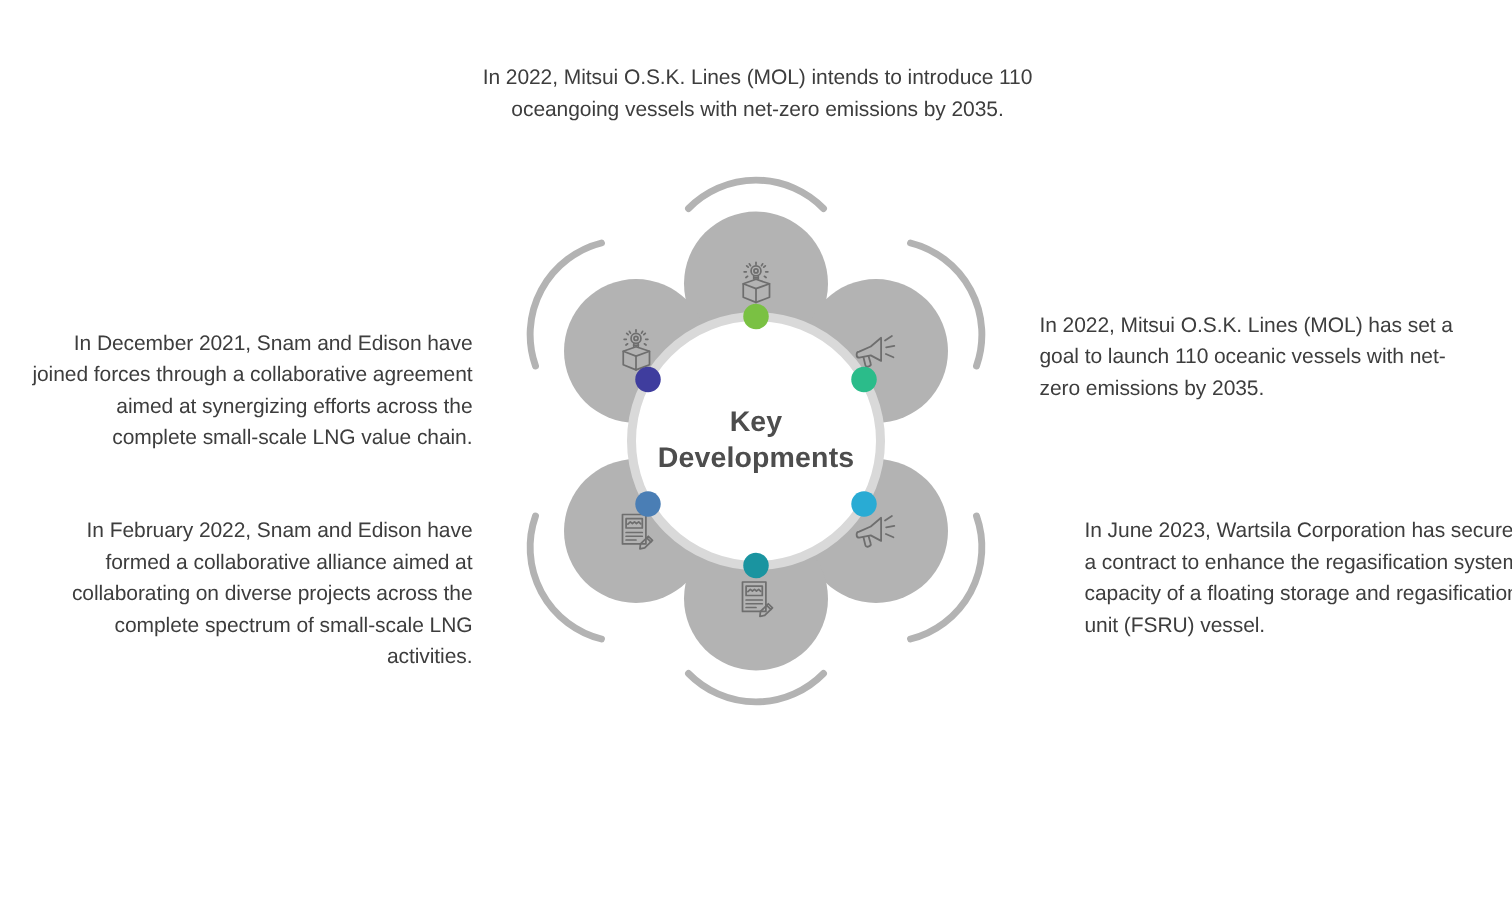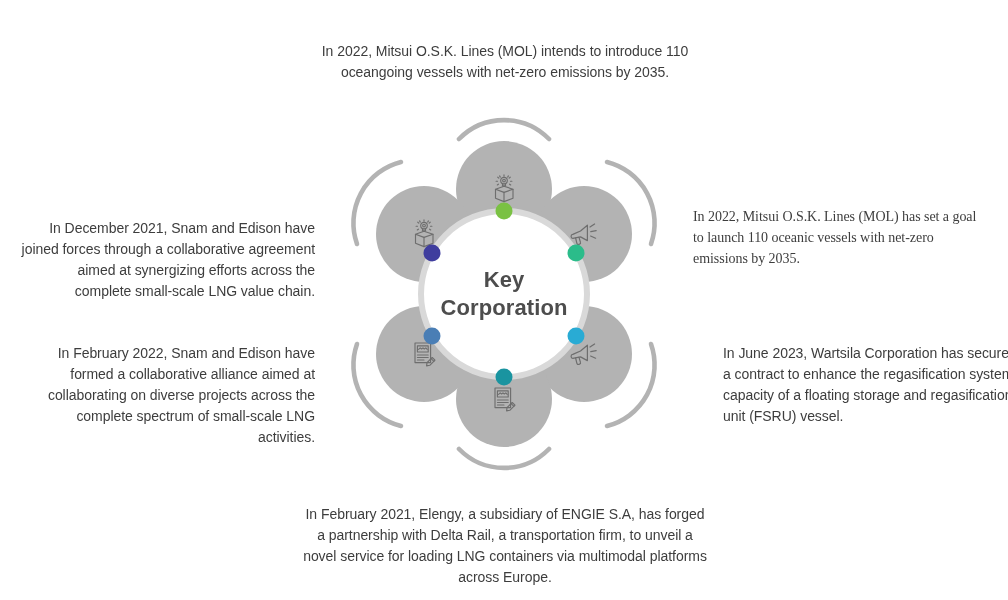--- a/index.html
+++ b/index.html
@@ -17,36 +17,36 @@
     position:absolute;
     font-size:14px;
     line-height:1.5;
     color:#3d3d3d;
     letter-spacing:-0.05px;
   }
   .note-top     { left:300px; top:41px;  width:410px; text-align:center; }
   .note-bottom  { left:300px; top:504px; width:410px; text-align:center; }
   .note-left-1  { left:20px;  top:218px; width:295px; text-align:right; }
   .note-left-2  { left:20px;  top:343px; width:295px; text-align:right; }
-  .note-right-1 { left:693px; top:206px; width:295px; text-align:left;font-family:Liberation Serif, serif; }
+  .note-right-1 { left:693px; top:206px; width:295px; text-align:left; }
   .note-right-2 { left:693px; top:343px; width:295px; text-align:left;margin-left:30px; }
 
   
   #diagram { position:absolute; left:326px; top:104px; width:356px; height:380px; }
   #diagram svg { display:block; }
 
   .ctr-label {
     position:absolute;
     left:0; top:0; width:356px; height:380px;
     display:flex; flex-direction:column;
     align-items:center; justify-content:center;
     pointer-events:none;
   }
   .ctr-label span {
-    font-size:22px;
+    font-size:19px;
     font-weight:bold;
     color:#4d4d4d;
     line-height:1.28;
     text-align:center;
     letter-spacing:0.1px;
   }
 
   
   #footer { position:absolute; left:0; bottom:0; width:1008px; height:44px; }
   .footer-text {
@@ -63,21 +63,20 @@
   .sq3 { left:966px; }
 </style>
 </head>
 <body>
 
 <div id="stage">
 
   <div class="note note-top" style="color: rgb(61, 61, 61);">In 2022, Mitsui O.S.K. Lines (MOL) intends to introduce 110 oceangoing vessels with net-zero emissions by 2035.</div>
   <div class="note note-right-1" style="color: rgb(61, 61, 61);"> In 2022, Mitsui O.S.K. Lines (MOL) has set a goal to launch 110 oceanic vessels with net-zero emissions by 2035.</div>
   <div class="note note-right-2" style="color: rgb(61, 61, 61);">In June 2023, Wartsila Corporation has secured a contract to enhance the regasification system capacity of a floating storage and regasification unit (FSRU) vessel.</div>
-  <div class="note note-bottom" style="color: rgb(61, 61, 61);">In February 2021, Elengy, a subsidiary of ENGIE S.A, has forged a partnership with Delta Rail, a transportation firm, to unveil a novel service for loading LNG containers via multimodal platforms across Europe.</div>
   <div class="note note-left-2" style="color: rgb(61, 61, 61);">In February 2022, Snam and Edison have formed a collaborative alliance aimed at collaborating on diverse projects across the complete spectrum of small-scale LNG activities.</div>
   <div class="note note-left-1" style="color: rgb(61, 61, 61);">In December 2021, Snam and Edison have joined forces through a collaborative agreement aimed at synergizing efforts across the complete small-scale LNG value chain.</div>
 
   <div id="diagram">
     <svg width="356" height="380" viewBox="0 0 356 380" xmlns="http://www.w3.org/2000/svg">
       <defs>
 
         <g id="icon-ideabox">
           <g fill="none" stroke="#6e6e6e" stroke-width="1.15" stroke-linecap="round" stroke-linejoin="round">
             <path d="M2.5 13.2 L11 10.2 L20 13.2 L11 16.4 Z"></path>
@@ -163,18 +162,18 @@
         <circle cx="250" cy="149" r="8.5" fill="#2bbc8a"></circle>
         <circle cx="250" cy="232" r="8.5" fill="#29abd4"></circle>
         <circle cx="178" cy="273" r="8.5" fill="#1a94a0"></circle>
         <circle cx="106" cy="232" r="8.5" fill="#4a7eb5"></circle>
         <circle cx="106" cy="149" r="8.5" fill="#3f3d9e"></circle>
       </g>
     </svg>
 
     <div class="ctr-label">
       <span style="color: rgb(77, 77, 77);">Key</span>
-      <span style="color: rgb(77, 77, 77);">Corporation</span>
+      <span style="color: rgb(77, 77, 77);">Developments</span>
     </div>
   </div>
 
 
 </div>
 
 </body></html>

